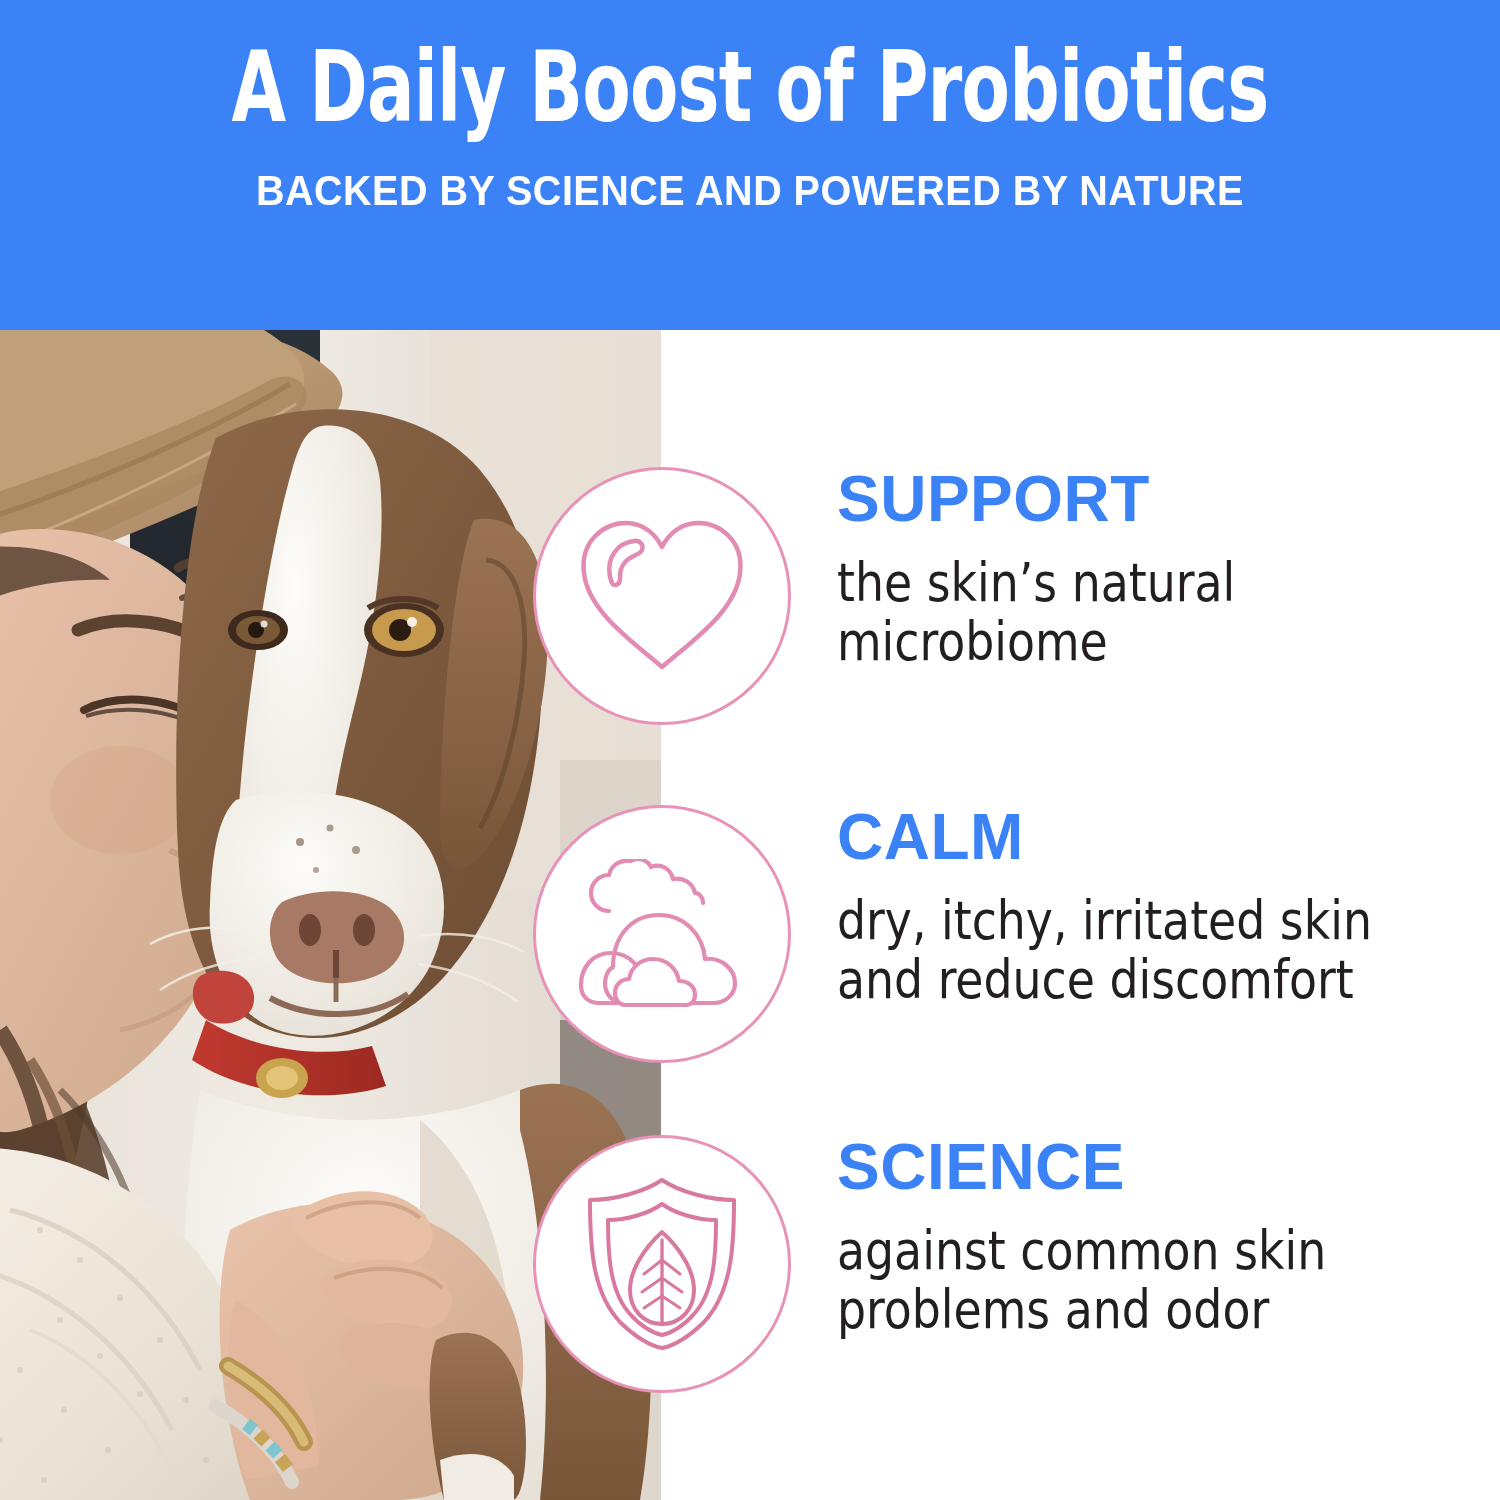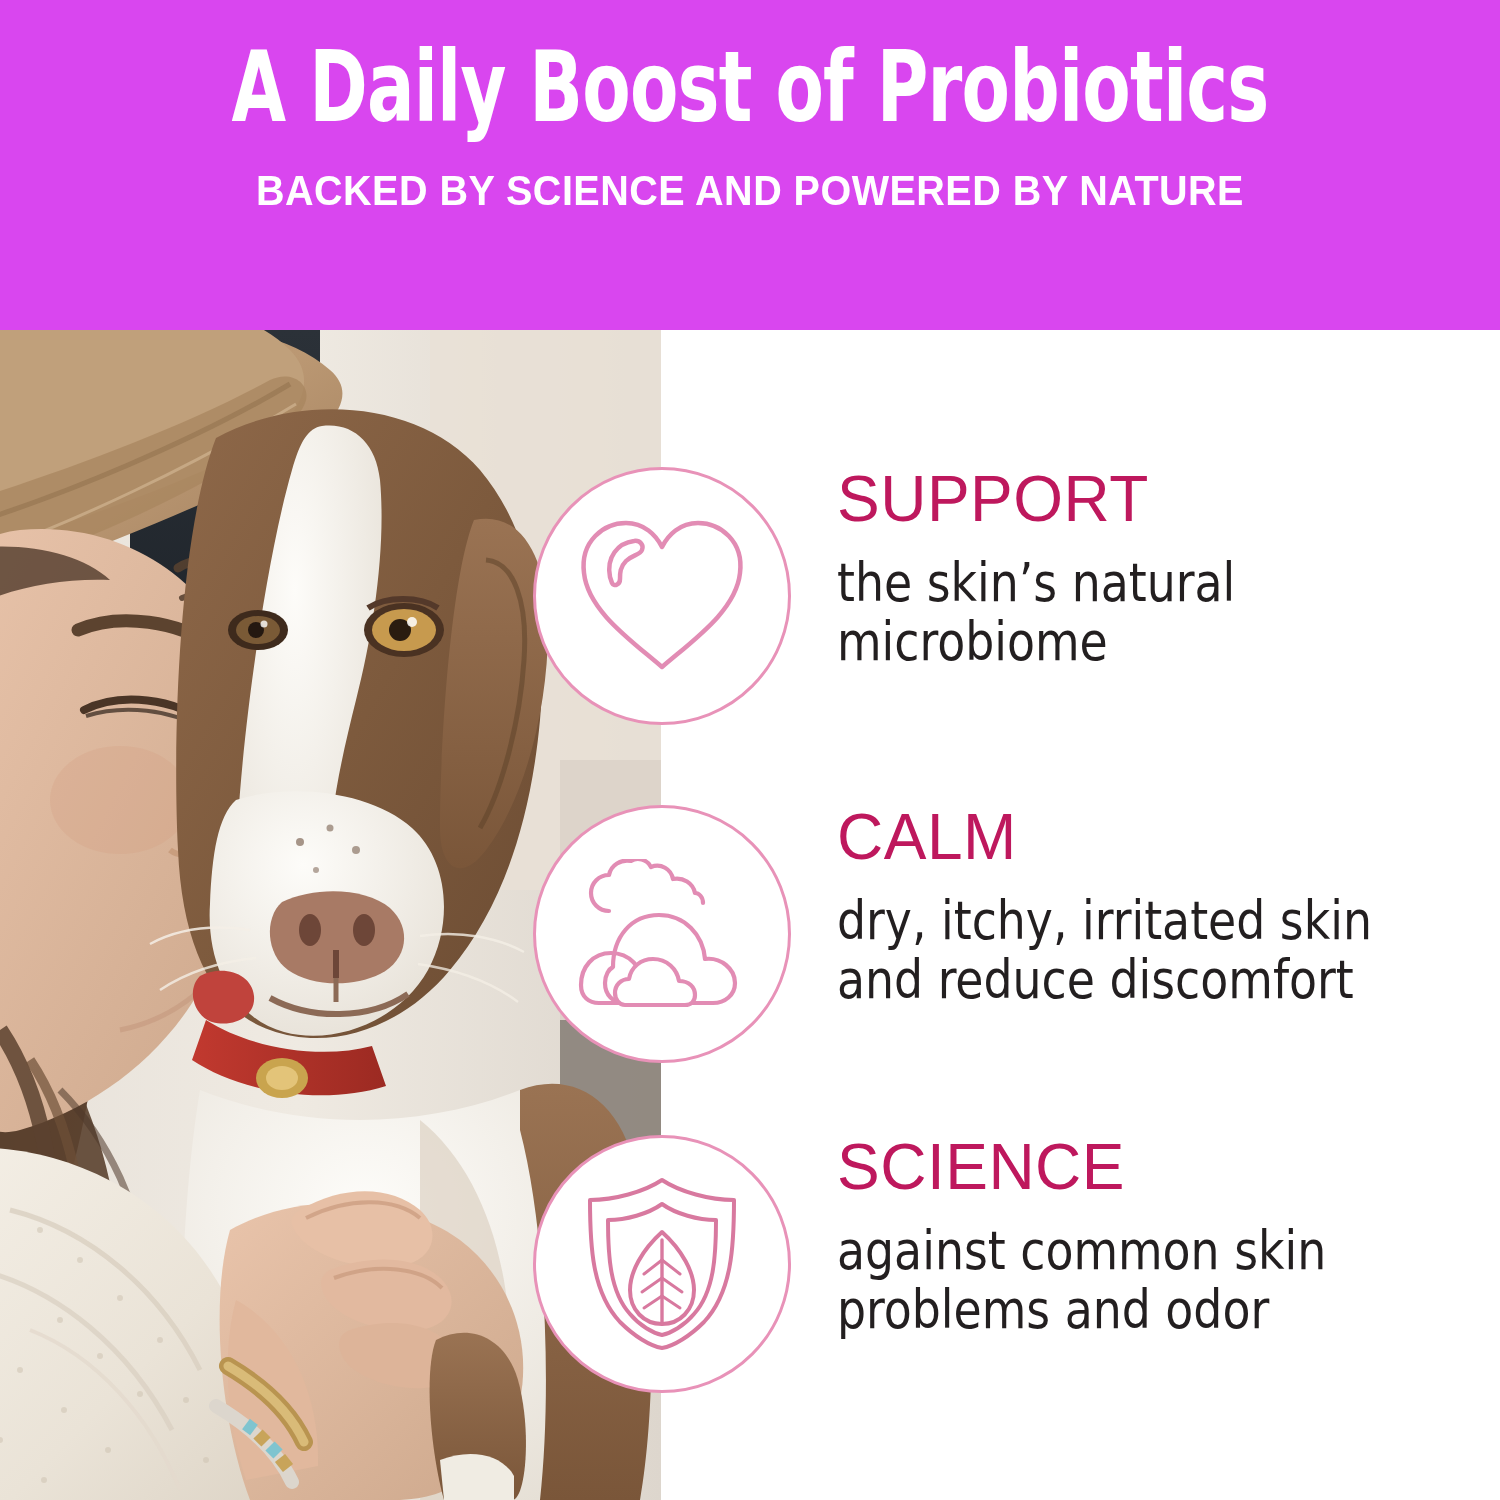--- a/index.html
+++ b/index.html
@@ -7,21 +7,21 @@
   body {
     background:#ffffff;
     font-family:"Liberation Sans", sans-serif;
     overflow:hidden;
     position:relative;
   }
 
   
   #banner{
     position:absolute; left:0; top:0; width:1500px; height:330px;
-    background:#d946ef;
+    background:#3b82f6;
     display:flex; flex-direction:column; align-items:center; justify-content:flex-start;
   }
   #banner-title{
     margin-top:38px;
     font-family:"DejaVu Sans Condensed","Liberation Sans Narrow","Liberation Sans", sans-serif;
     font-weight:bold;
     font-size:98px;
     line-height:1.0;
     letter-spacing:-1px;
     color:#ffffff;
@@ -64,25 +64,25 @@
     border:3px solid #e892b8;
     display:flex; align-items:center; justify-content:center;
   }
   .icon-circle svg{ display:block; }
 
   .feature-text{
     position:absolute; left:837px; top:0; width:640px;
   }
   .feature-heading{
     font-family:"Liberation Sans", sans-serif;
-    font-weight:normal;
+    font-weight:bold;
     font-size:64px;
     line-height:1.0;
     letter-spacing:0.5px;
-    color:#be185d;
+    color:#3b82f6;
   }
   .feature-body{
     margin-top:22px;
     font-family:"DejaVu Sans Condensed","Liberation Sans Narrow","Liberation Sans", sans-serif;
     font-size:53px;
     line-height:1.12;
     color:#231f20;
     transform:scaleX(0.96);
     transform-origin:left top;
   }

